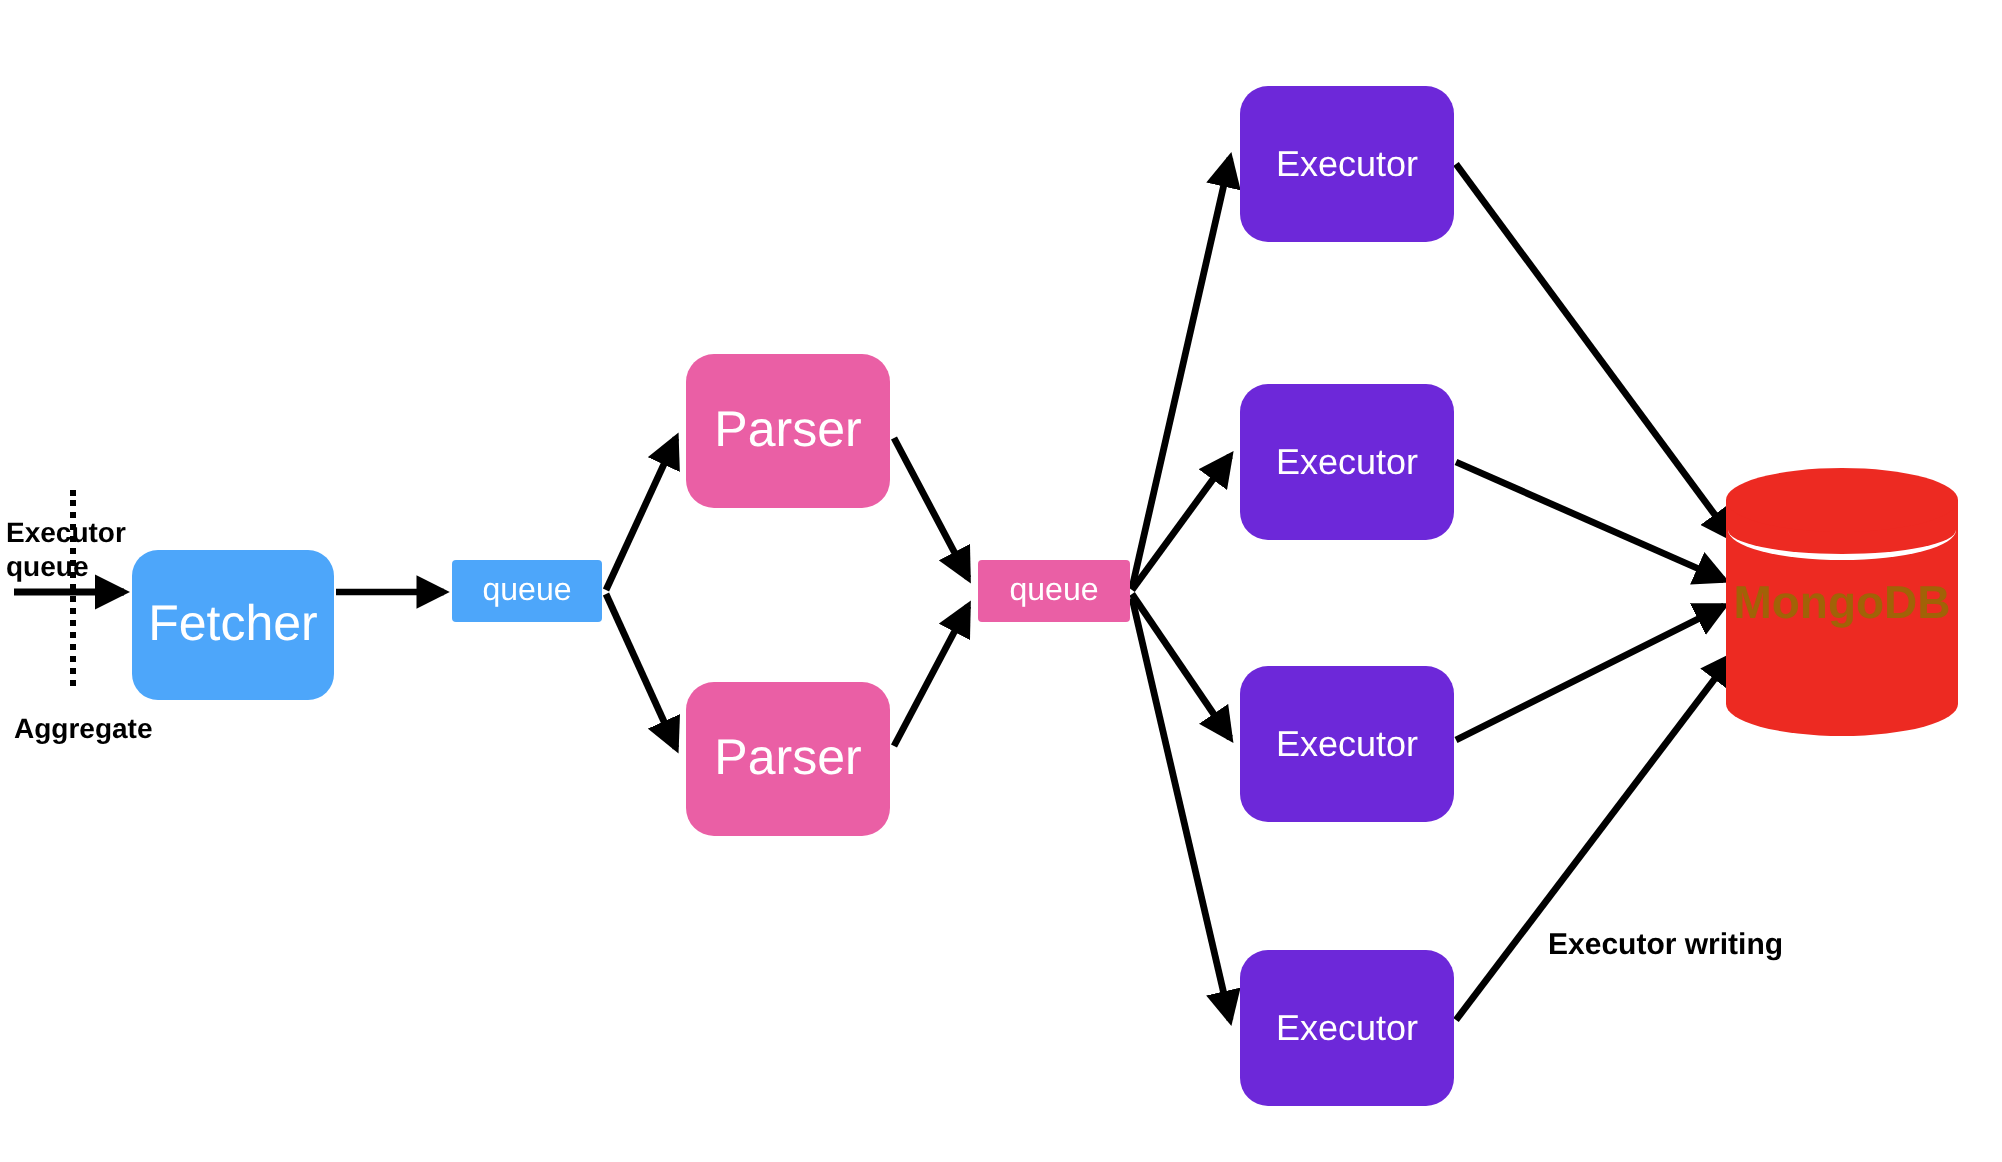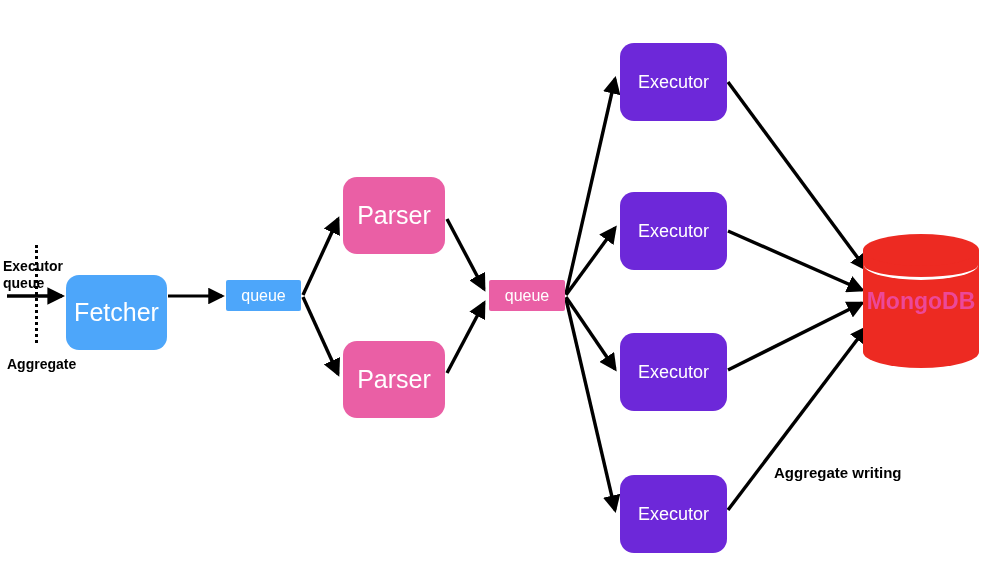--- a/index.html
+++ b/index.html
@@ -123,21 +123,21 @@
   }
   .db-label {
     position: absolute;
     left: 0;
     top: 0;
     width: 116px;
     height: 134px;
     display: flex;
     align-items: center;
     justify-content: center;
-    color: #ec4899;
+    color: #a16207;
     font-size: 23px;
     font-weight: bold;
     z-index: 3;
     user-select: none;
   }
   .annot {
     position: absolute;
     color: #000000;
     font-size: 14px;
     font-weight: bold;
@@ -210,21 +210,21 @@
 
   <div class="dotted-line"></div>
 
   <div class="annot annot-pulling">
     <div>Executor</div>
     <div>queue</div>
   </div>
 
   <div class="annot annot-throttling">Aggregate</div>
 
-  <div class="annot annot-aggregate">Aggregate writing</div>
+  <div class="annot annot-aggregate">Executor writing</div>
 
   <div class="node node-fetcher">
     <span>Fetcher</span>
   </div>
 
   <div class="node node-queue queue-1">
     <span>queue</span>
   </div>
 
   <div class="node node-parser parser-1">

